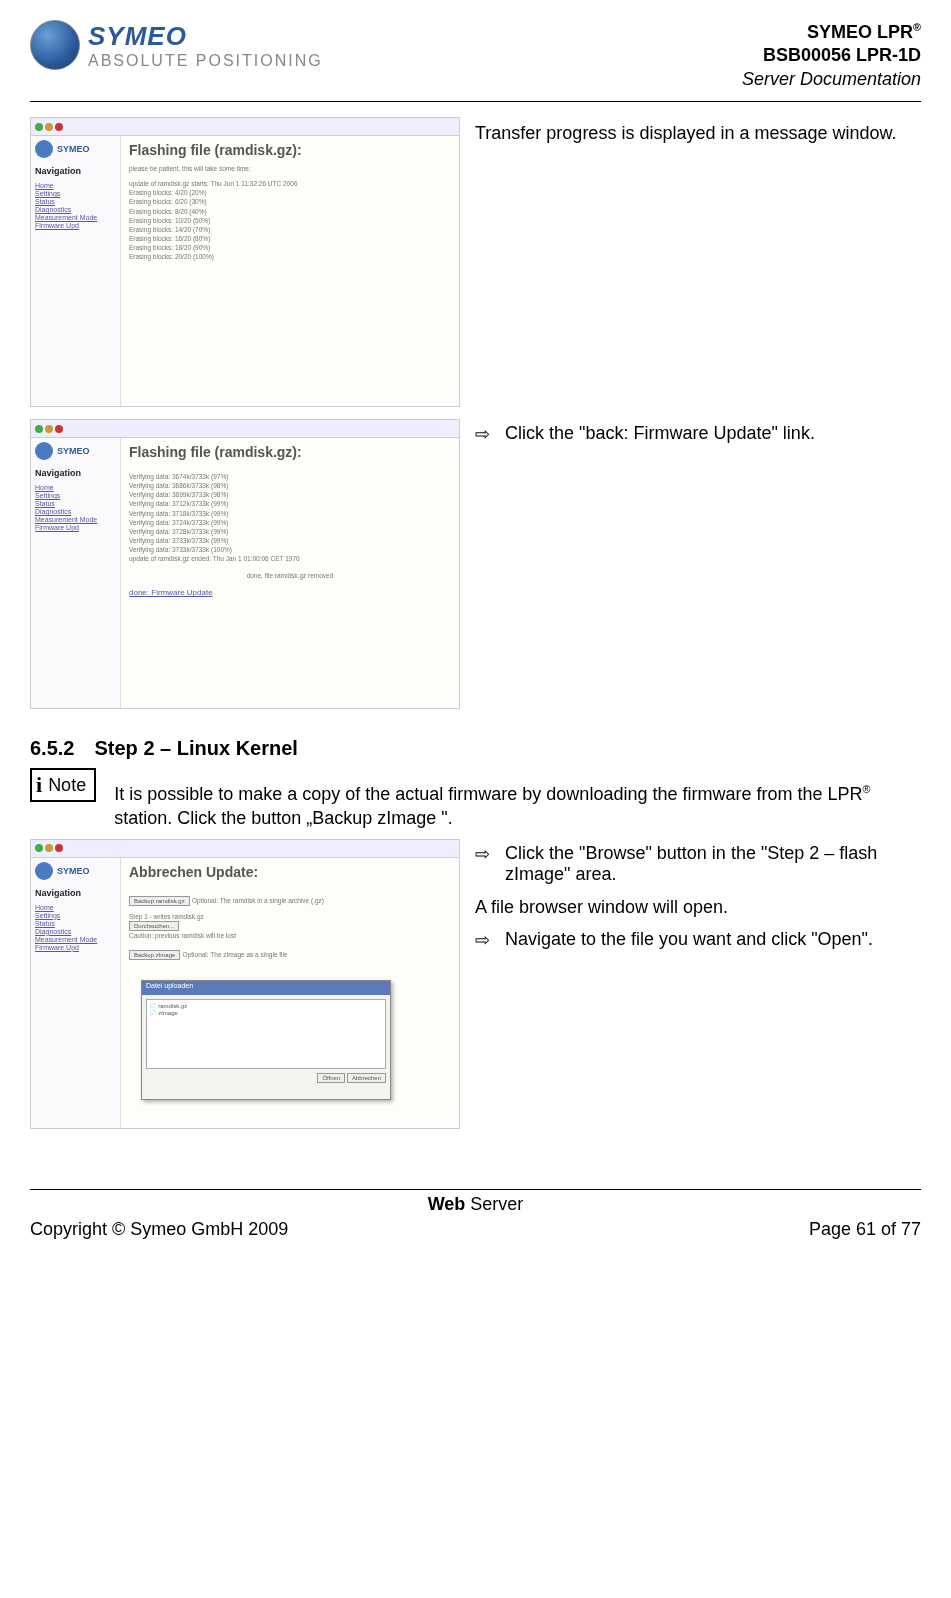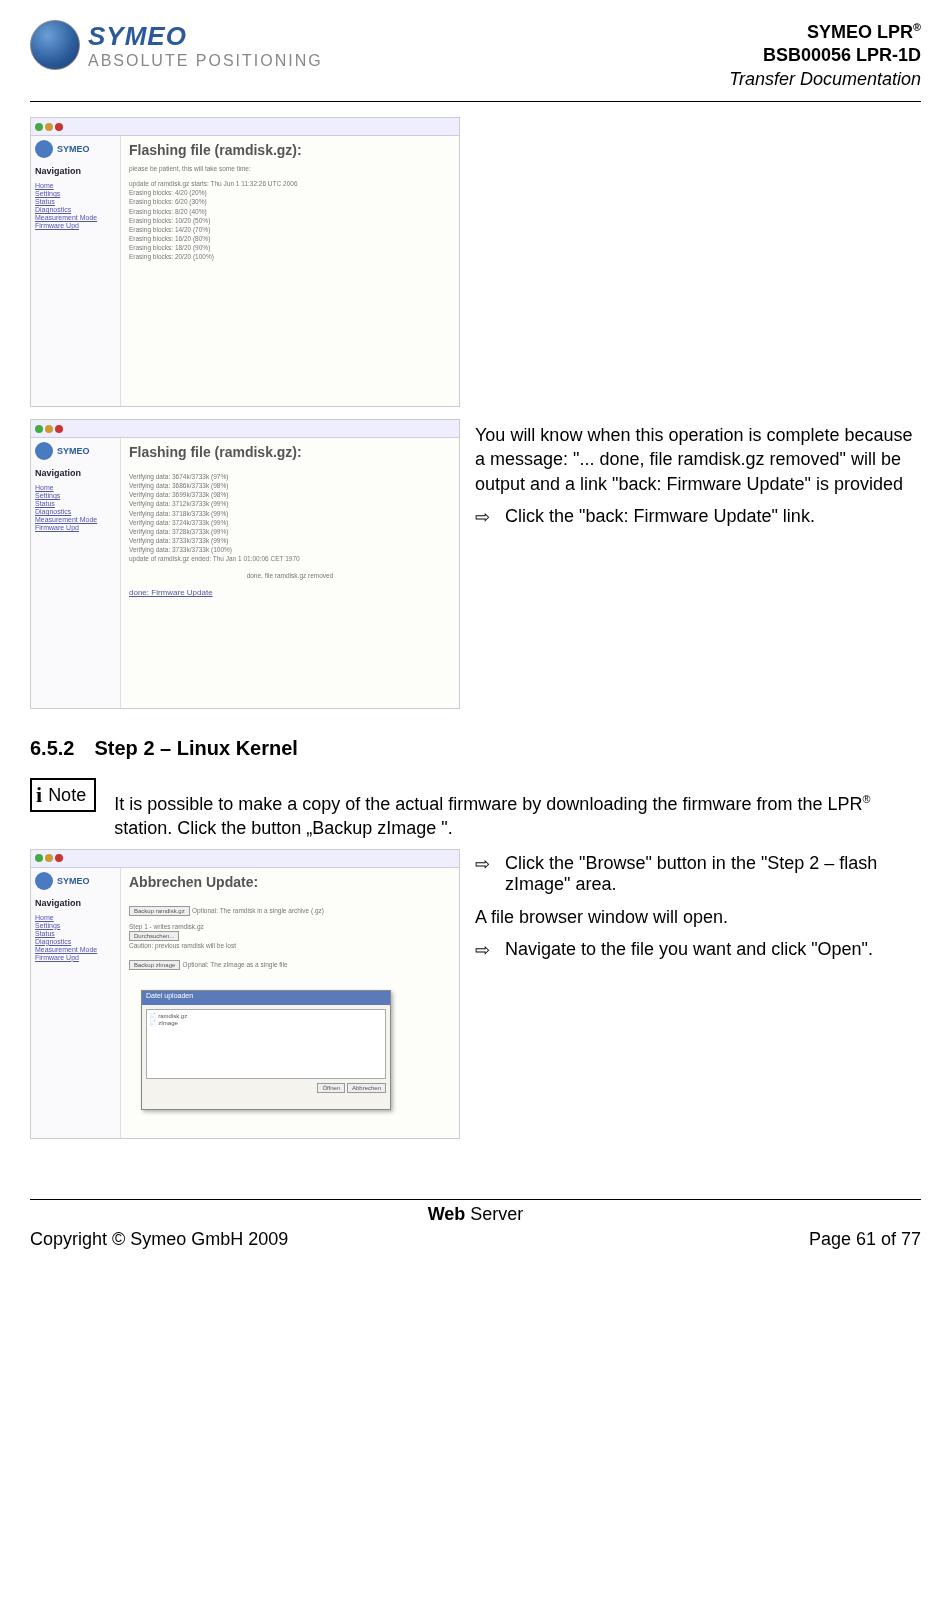--- a/index.html
+++ b/index.html
@@ -49,21 +49,21 @@
     .shot .btn { display: inline-block; border: 1px solid #999; background: #eee; padding: 1px 4px; font-size: 6px; }
     .shot .dlg { position: absolute; left: 110px; top: 140px; width: 250px; height: 120px; background: #f4f3ee; border: 1px solid #888; box-shadow: 2px 2px 4px rgba(0,0,0,0.3); }
     .shot .dlg-h { height: 14px; background: #5a7aba; color: #fff; font-size: 7px; padding: 1px 4px; }
     .shot .dlg-body { padding: 4px; font-size: 6px; }
 
     .desc { flex: 1; padding-top: 4px; }
     .desc p { margin-bottom: 10px; line-height: 1.35; }
     .desc .arrow-item { display: flex; gap: 10px; margin-bottom: 10px; }
     .desc .arrow { flex: 0 0 20px; font-size: 18px; }
 
-    h3.section { font-size: 20px; font-weight: bold; margin: 28px 0 18px; }
+    h3.section { font-size: 20px; font-weight: bold; margin: 28px 0 8px; }
     .sec-num { display: inline-block; margin-right: 20px; }
 
     .note-block { display: flex; align-items: flex-start; gap: 18px; margin-bottom: 8px; }
     .note-badge { border: 2px solid #000; display: flex; align-items: center; padding: 2px 8px 2px 4px; gap: 6px; }
     .note-badge .i { font-family: Georgia, serif; font-weight: bold; font-size: 22px; }
     .note-text { padding-top: 14px; line-height: 1.35; }
 
     .footer { margin-top: 60px; }
     .footer hr { border: none; border-top: 1px solid #000; }
     .footer .center { text-align: center; margin: 4px 0; }
@@ -77,21 +77,21 @@
   <div class="logo-block">
     <div class="logo-circle"></div>
     <div class="logo-text">
       <span class="logo-name">SYMEO</span>
       <span class="logo-tag">ABSOLUTE POSITIONING</span>
     </div>
   </div>
   <div class="doc-title">
     <div class="line1"><span>SYMEO LPR</span><sup>®</sup></div>
     <div class="line2">BSB00056 LPR-1D</div>
-    <div class="line3">Transfer Documentation</div>
+    <div class="line3">Server Documentation</div>
   </div>
 </div>
 <hr class="sep">
 
 <div class="row">
   <div class="shot">
     <div class="browser-bar">
         <span class="dot dotg"></span>
         <span class="dot doty"></span>
         <span class="dot dotr"></span>
@@ -118,20 +118,23 @@
         <div class="line">Erasing blocks: 4/20 (20%)</div>
         <div class="line">Erasing blocks: 6/20 (30%)</div>
         <div class="line">Erasing blocks: 8/20 (40%)</div>
         <div class="line">Erasing blocks: 10/20 (50%)</div>
         <div class="line">Erasing blocks: 14/20 (70%)</div>
         <div class="line">Erasing blocks: 16/20 (80%)</div>
         <div class="line">Erasing blocks: 18/20 (90%)</div>
         <div class="line">Erasing blocks: 20/20 (100%)</div>
       </div>
     </div>
+  </div>
+  <div class="desc">
+    <p>Transfer progress is displayed in a message window.</p>
   </div>
 </div>
 
 <div class="row">
   <div class="shot">
     <div class="browser-bar">
         <span class="dot dotg"></span>
         <span class="dot doty"></span>
         <span class="dot dotr"></span>
       </div>
@@ -163,21 +166,20 @@
         <div class="line">Verifying data: 3733k/3733k (100%)</div>
         <div class="line">update of ramdisk.gz ended: Thu Jan 1 01:00:06 CET 1970</div>
         <div style="height:8px"></div>
         <div class="line" style="text-align:center">done, file ramdisk.gz removed</div>
         <div style="height:8px"></div>
         <div class="blue">done: Firmware Update</div>
       </div>
     </div>
   </div>
   <div class="desc">
-    <p>You will know when this operation is complete because a message: "...  done, file ramdisk.gz removed" will be output and a link "back: Firmware Update" is provided</p>
     <div class="arrow-item">
       <span class="arrow">⇨</span>
       <span>Click the "back: Firmware Update" link.</span>
     </div>
   </div>
 </div>
 
 <h3 class="section">
   <span class="sec-num">6.5.2</span><span>Step 2 – Linux Kernel</span>
 </h3>

